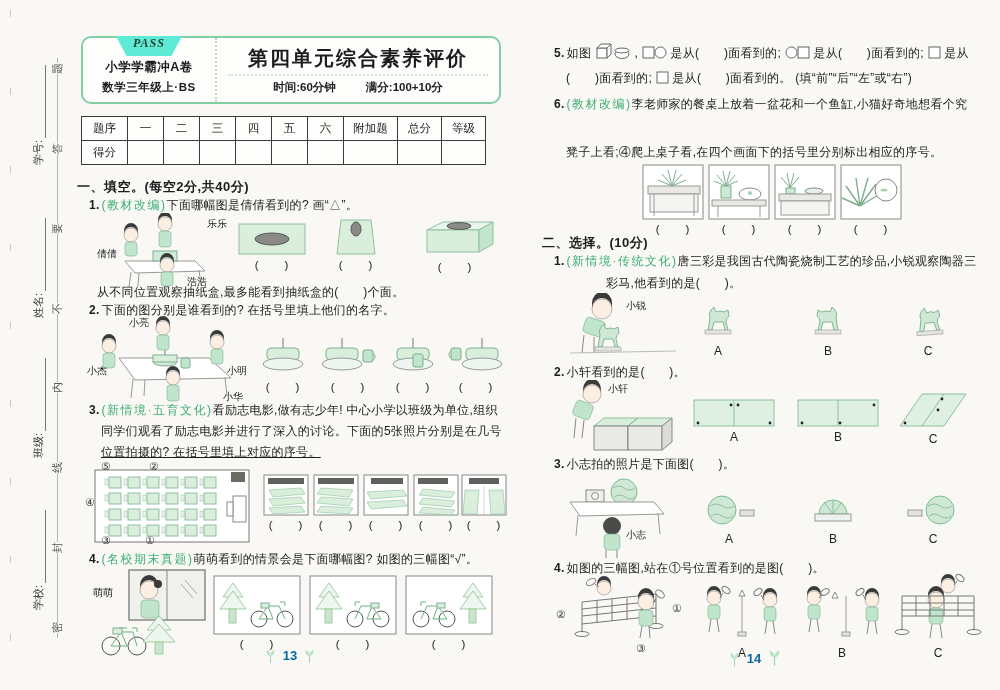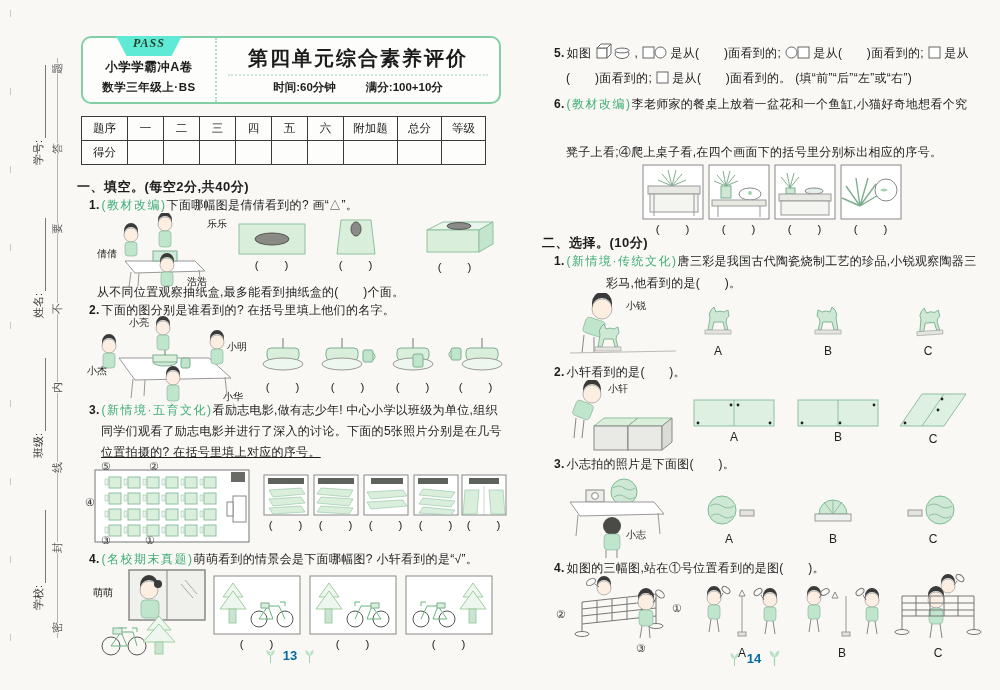--- a/index.html
+++ b/index.html
@@ -211,21 +211,21 @@
         <rect x="16" y="37" width="12" height="15" rx="3" fill="#bfe6cc" stroke="#7fae8f" stroke-width=".6"></rect>
       <circle cx="130" cy="26" r="7" fill="#fdeee2" stroke="#888" stroke-width=".6"></circle>
         <path d="M123,25 a7,7 0 0 1 14,0 l0,-3 a7,8 0 0 0 -14,0 z" fill="#3a3a3a"></path>
         <rect x="124" y="33" width="12" height="15" rx="3" fill="#bfe6cc" stroke="#7fae8f" stroke-width=".6"></rect>
       <circle cx="86" cy="62" r="7" fill="#fdeee2" stroke="#888" stroke-width=".6"></circle>
         <path d="M79,61 a7,7 0 0 1 14,0 l0,-3 a7,8 0 0 0 -14,0 z" fill="#3a3a3a"></path>
         <rect x="80" y="69" width="12" height="16" rx="3" fill="#bfe6cc" stroke="#7fae8f" stroke-width=".6"></rect>
     </svg>
     <span class="nlabel" style="left:42px;top:0px;">小亮</span>
     <span class="nlabel" style="left:0px;top:48px;">小杰</span>
-    <span class="nlabel" style="left:140px;top:24px;text-align:right;">小明</span>
+    <span class="nlabel" style="left:140px;top:48px;text-align:right;">小明</span>
     <span class="nlabel" style="left:100px;top:74px;margin-left:36px;">小华</span>
   </div>
   <div class="optcol" style="top:332px;left:182px;">
     <svg width="52" height="46" viewBox="0 0 52 46">
       <line x1="26" y1="6" x2="26" y2="16" stroke="#777"></line>
         <rect x="10" y="16" width="32" height="12" rx="4" fill="#d9efdc" stroke="#7fae8f"></rect>
         <ellipse cx="26" cy="32" rx="20" ry="6" fill="#eef6f0" stroke="#999"></ellipse>
     </svg>
     <span class="brk">(　　)</span>
   </div>
@@ -421,21 +421,21 @@
         <rect x="1" y="1" width="44" height="40" fill="#fff" stroke="#888"></rect>
         <rect x="8" y="4" width="30" height="6" fill="#5d625c"></rect>
         <polygon points="4,16 18,16 16,40 2,40" fill="#d9efdc" stroke="#8fbf9f" stroke-width=".6"></polygon>
         <polygon points="28,16 42,16 44,40 30,40" fill="#d9efdc" stroke="#8fbf9f" stroke-width=".6"></polygon>
         <line x1="23" y1="12" x2="23" y2="41" stroke="#bbb" stroke-width=".6"></line>
       </svg>
     <span class="brk">(　　)</span>
   </div>
 
   <div class="qline" style="top:551px;left:14px;">
-    <span class="qnum">4.</span><span class="qtag">(名校期末真题)</span><span>萌萌看到的情景会是下面哪幅图? 小轩看到的是“√”。</span>
+    <span class="qnum">4.</span><span class="qtag">(名校期末真题)</span><span>萌萌看到的情景会是下面哪幅图? 如图的三幅图“√”。</span>
   </div>
   <div class="fig" style="top:568px;left:18px;width:118px;height:92px;">
     <svg width="118" height="92" viewBox="0 0 118 92">
       <rect x="36" y="2" width="76" height="50" fill="#f0f0ec" stroke="#888" stroke-width="1.5"></rect>
       <line x1="74" y1="2" x2="74" y2="52" stroke="#888"></line>
       <line x1="88" y1="16" x2="100" y2="30" stroke="#aaa"></line>
         <line x1="92" y1="12" x2="104" y2="26" stroke="#aaa"></line>
       <circle cx="56" cy="22" r="9" fill="#fdeee2" stroke="#888" stroke-width=".6"></circle>
         <path d="M47,21 a9,9 0 0 1 18,0 l0,-4 a9,10 0 0 0 -18,0 z" fill="#3a3a3a"></path>
         <circle cx="65" cy="16" r="4" fill="#3a3a3a"></circle>

